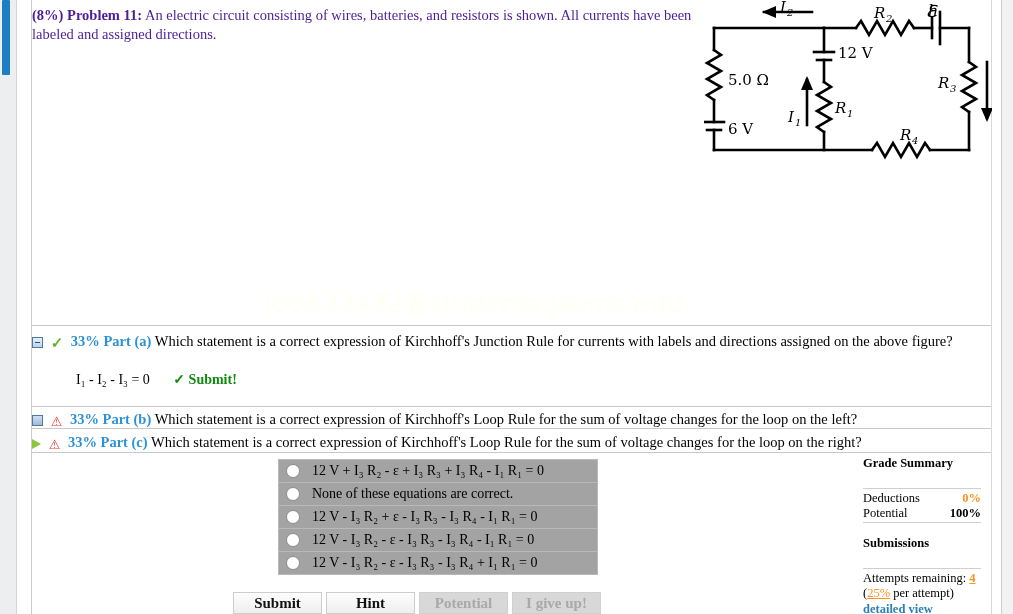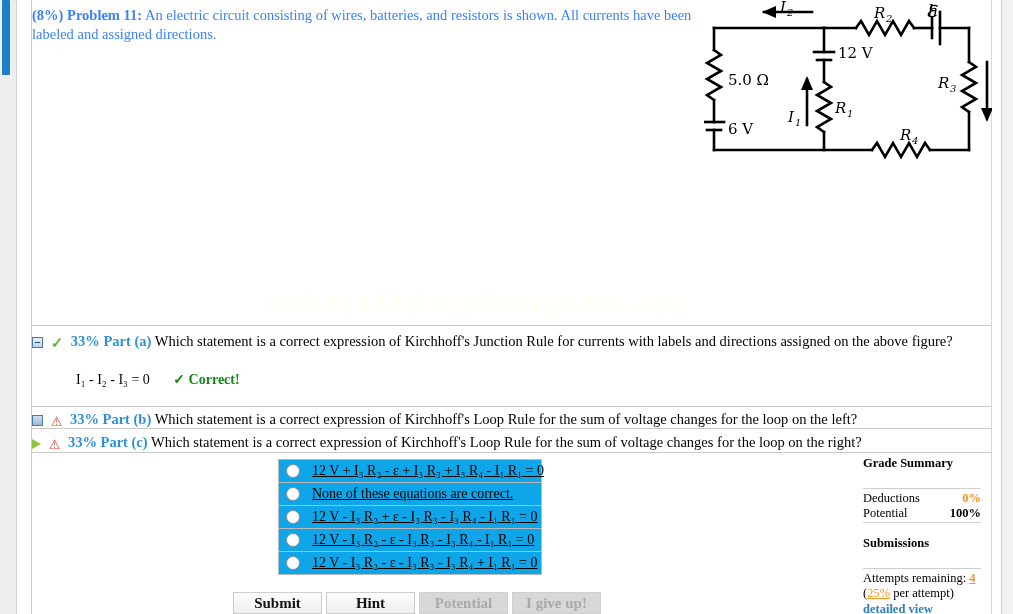--- a/index.html
+++ b/index.html
@@ -67,21 +67,21 @@
     height: 614px;
   }
 
   
   .problem-stmt {
     position: absolute;
     left: 0; top: 6px;
     width: 676px;
     font-size: 14.5px;
     line-height: 19px;
-    color: #3b82f6;
+    color: #4c1d95;
   }
   .problem-stmt .lead { font-weight: bold; }
 
   
   .figure-wrap {
     position: absolute;
     left: 672px; top: 0px;
     width: 288px; height: 168px;
   }
 
@@ -173,26 +173,25 @@
   .ans-correct {
     color: #128a12;
     font-weight: bold;
     margin-left: 20px;
   }
 
   
   .options {
     position: absolute;
     left: 278px; top: 459px;
-    width: 264px;
+    width: 320px;
     border: 1px solid #b9b9b9;
     border-bottom: none;
     box-sizing: border-box;
-    background: #0ea5e9;
-    text-decoration: underline;
+    background: #a3a3a3;
   }
   .opt {
     display: flex;
     align-items: center;
     height: 23px;
     border-bottom: 1px solid #b9b9b9;
     box-sizing: border-box;
     padding-left: 7px;
     cursor: pointer;
   }
@@ -400,21 +399,21 @@
       <div class="part-head">
         <span class="ico ico-box minus"></span>
         <span class="ico ico-check">✓</span>
         <span class="part-label">33%</span>
         <span class="part-label">Part (a)</span>
         <span class="part-q" style="white-space:normal; display:inline;">Which statement is a correct expression of Kirchhoff's Junction Rule for currents with labels and directions assigned on the above figure?</span>
       </div>
     </div>
     <div class="ans-line" style="top:371px;">
       <span>I₁ - I₂ - I₃ = 0</span>
-      <span class="ans-correct">✓ Correct!</span>
+      <span class="ans-correct">✓ Submit!</span>
     </div>
 
     <div class="hr" style="top:406px;"></div>
 
     <div class="part-row" style="top:410px;">
       <div class="part-head">
         <span class="ico ico-box solid"></span>
         <span class="ico ico-warn">⚠</span>
         <span class="part-label">33%</span>
         <span class="part-label">Part (b)</span>

